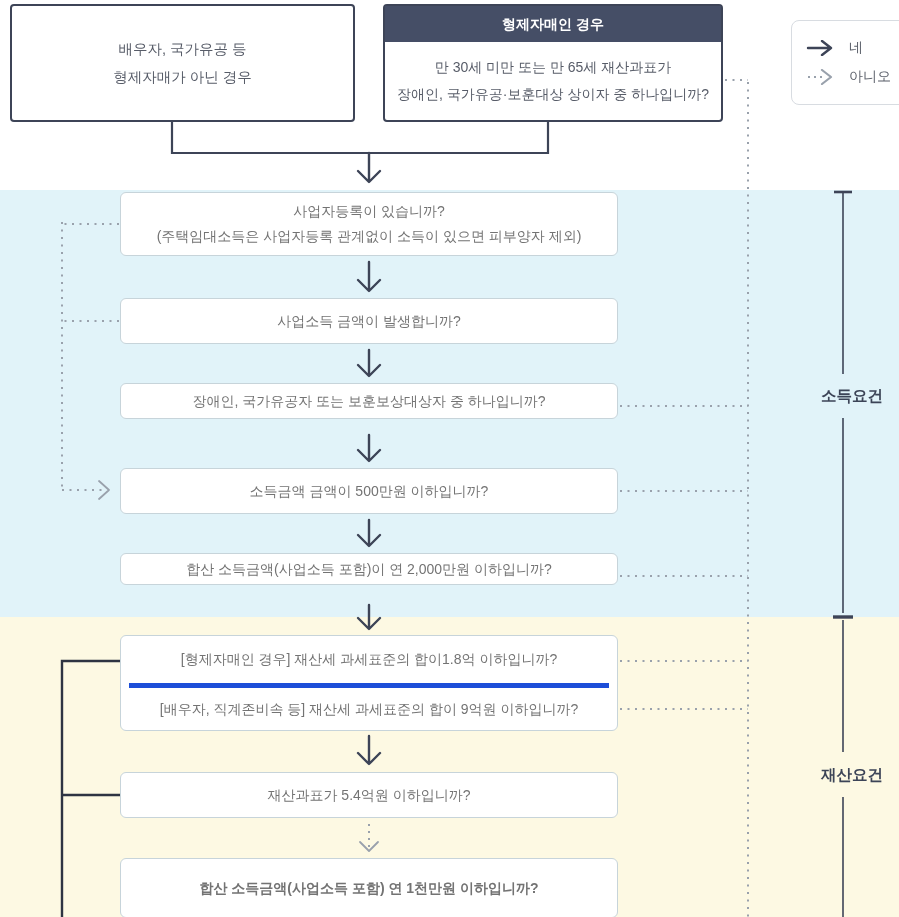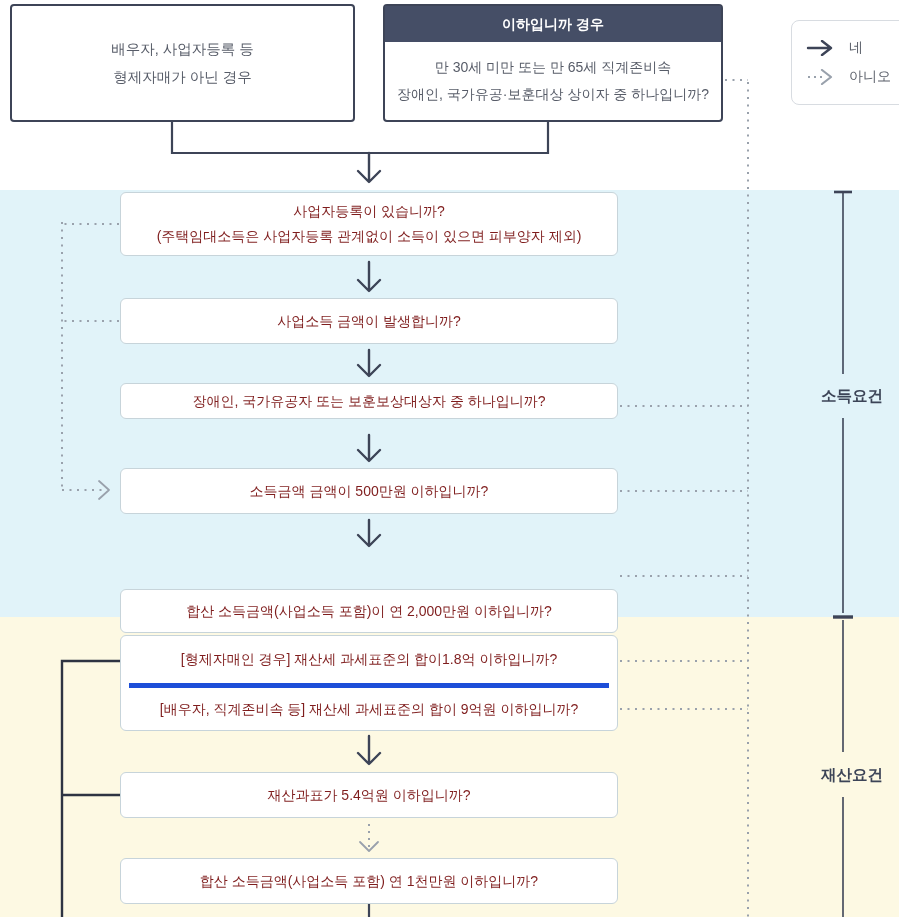--- a/index.html
+++ b/index.html
@@ -69,21 +69,21 @@
   .legend-row { display: flex; align-items: center; gap: 13px; height: 20px; }
   .legend-row .lbl { font-size: 14px; color: #5a5f69; }
 
   
   .qbox {
     position: absolute;
     left: 120px; width: 498px;
     background: #ffffff;
     border: 1px solid #c7d4da;
     border-radius: 6px;
-    color: #7f1d1d;
+    color: #737373;
     font-size: 14px;
     display: flex; flex-direction: column;
     align-items: center; justify-content: center;
     text-align: center;
     line-height: 25px;
   }
   .qbox .row {
     width: 100%; height: 47px; flex: 0 0 47px;
     display: flex; align-items: center; justify-content: center;
   }
@@ -161,28 +161,28 @@
       <path d="M843,418 L843,613" stroke-width="1.6"></path>
     </g>
     <g stroke="#3d4457" fill="none">
       <path d="M833,617 L853,617" stroke-width="3.4"></path>
       <path d="M843,620 L843,752" stroke-width="1.6"></path>
       <path d="M843,797 L843,917" stroke-width="1.6"></path>
     </g>
   </svg>
 
   <div class="top-box top-box-nonsibling">
-    <div>배우자, 사업자등록 등</div>
+    <div>배우자, 국가유공 등</div>
     <div>형제자매가 아닌 경우</div>
   </div>
 
   <div class="top-box top-box-sibling">
-    <div class="hdr">이하입니까 경우</div>
+    <div class="hdr">형제자매인 경우</div>
     <div class="bd">
-      <div>만 30세 미만 또는 만 65세 직계존비속</div>
+      <div>만 30세 미만 또는 만 65세 재산과표가</div>
       <div>장애인, 국가유공·보훈대상 상이자 중 하나입니까?</div>
     </div>
   </div>
 
   <div class="legend">
     <div class="legend-row">
       <svg width="30" height="16" viewBox="0 0 30 16">
         <path d="M2,8 L24,8 M16,1 L25,8 L16,15" stroke="#3d4457" stroke-width="2.4" fill="none" stroke-linecap="round" stroke-linejoin="round"></path>
       </svg>
       <span class="lbl">네</span>
@@ -206,33 +206,33 @@
   </div>
 
   <div class="qbox" style="top:383px; height:36px;">
     <div>장애인, 국가유공자 또는 보훈보상대상자 중 하나입니까?</div>
   </div>
 
   <div class="qbox" style="top:468px; height:46px;">
     <div>소득금액 금액이 500만원 이하입니까?</div>
   </div>
 
-  <div class="qbox" style="top:553px; height:44px;margin-top:36px;">
+  <div class="qbox" style="top:553px; height:32px;">
     <div>합산 소득금액(사업소득 포함)이 연  2,000만원 이하입니까?</div>
   </div>
 
   <div class="qbox" style="top:635px; height:96px; padding:8px;">
     <div class="row">[형제자매인 경우] 재산세 과세표준의 합이1.8억 이하입니까?</div>
     <div class="row">[배우자, 직계존비속 등] 재산세 과세표준의 합이 9억원 이하입니까?</div>
   </div>
 
   <div class="qbox" style="top:772px; height:46px;">
     <div>재산과표가 5.4억원 이하입니까?</div>
   </div>
 
-  <div class="qbox" style="top:858px; height:46px;">
+  <div class="qbox" style="top:858px; height:60px;font-weight:bold;">
     <div>합산 소득금액(사업소득 포함) 연 1천만원 이하입니까?</div>
   </div>
 
   <div class="bracket-label" style="top:386px;">소득요건</div>
   <div class="bracket-label" style="top:765px;">재산요건</div>
 
 </div>
 
 </body></html>

